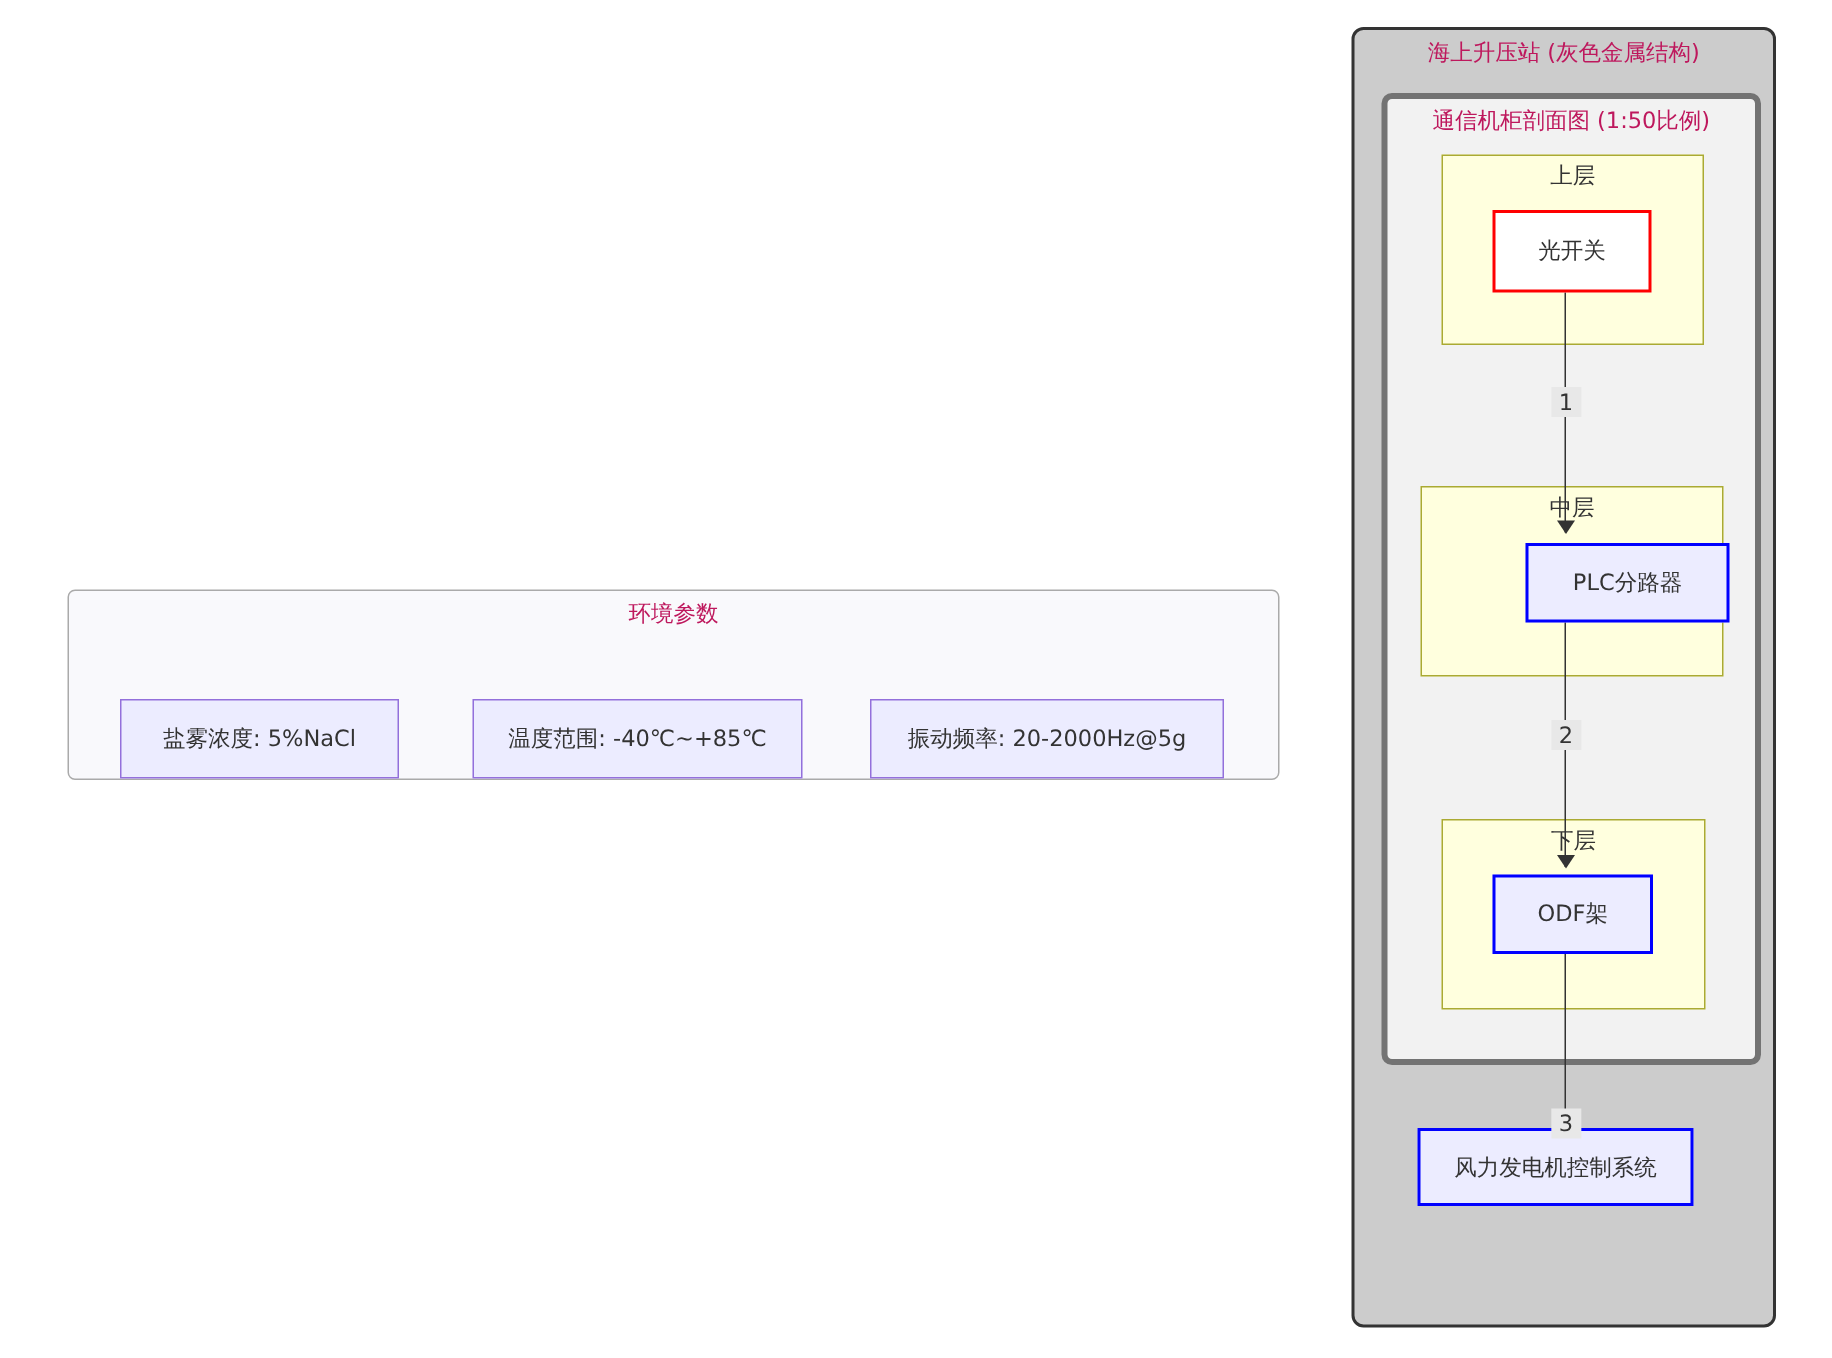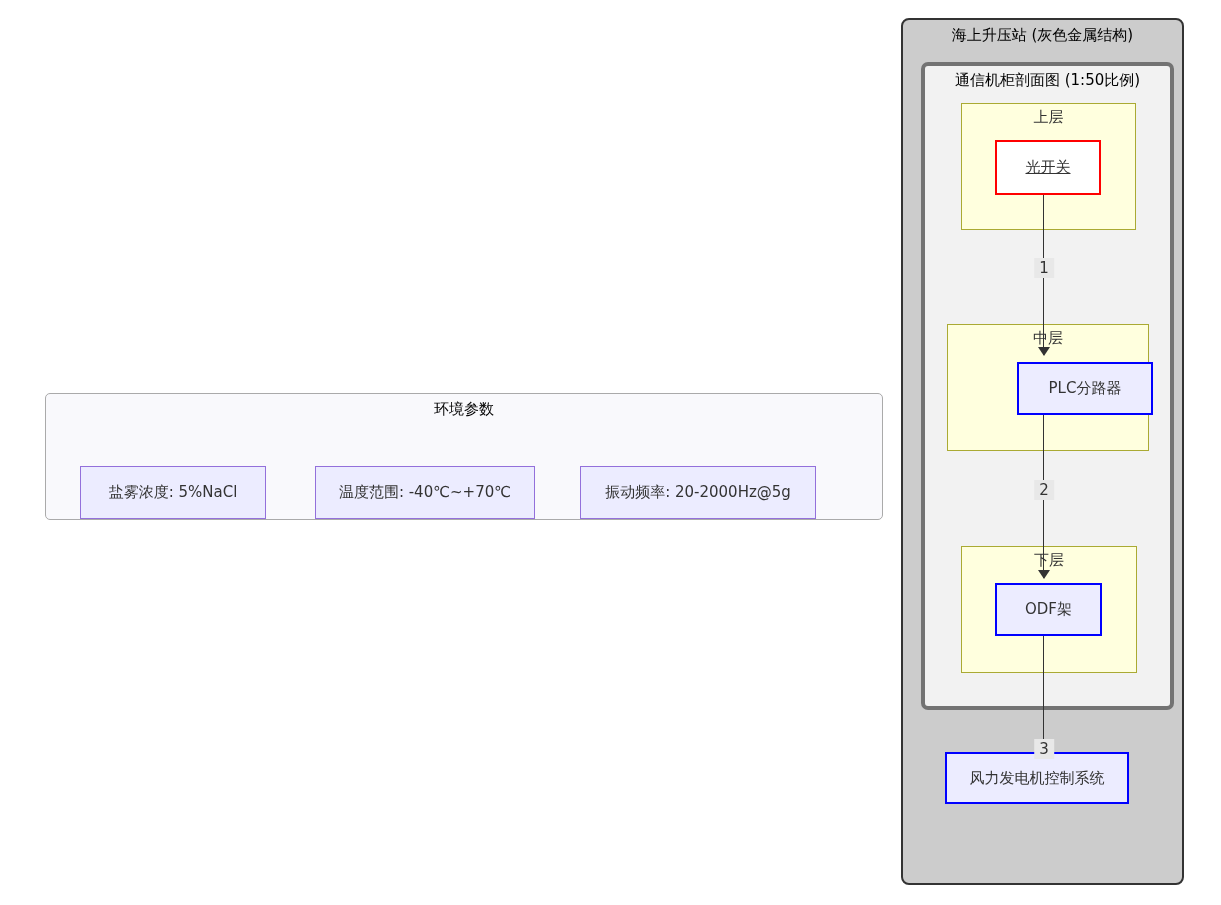--- a/index.html
+++ b/index.html
@@ -17,34 +17,33 @@
     height: 905px;
     background: #ffffff;
     overflow: hidden;
   }
   .group-title {
     position: absolute;
     left: 0;
     right: 0;
     text-align: center;
     font-size: 15px;
-    color: #000000;
+    color: #be185d;
     white-space: nowrap;
   }
   
   .env-group {
     position: absolute;
     left: 45px;
     top: 393px;
     width: 806px;
     height: 125px;
     background: #f9f9fc;
     border: 1px solid #aaaaaa;
     border-radius: 5px;
-    padding-left: 30px;
   }
   .env-node {
     position: absolute;
     top: 36px;
     height: 51px;
     background: #ececff;
     border: 1px solid #9370db;
     display: flex;
     align-items: center;
     justify-content: center;
@@ -132,33 +131,33 @@
   }
 </style>
 </head>
 <body>
 
 <div class="canvas">
 
   <div class="env-group">
     <div class="group-title" style="top:6px;">环境参数</div>
     <div class="env-node" style="left:34px; width:184px;">盐雾浓度: 5%NaCl</div>
-    <div class="env-node" style="left:269px; width:218px;">温度范围: -40℃~+70℃</div>
+    <div class="env-node" style="left:269px; width:218px;">温度范围: -40℃~+85℃</div>
     <div class="env-node" style="left:534px; width:234px;">振动频率: 20-2000Hz@5g</div>
   </div>
 
   <div class="station-group">
     <div class="group-title" style="top:6px;">海上升压站 (灰色金属结构)</div>
 
     <div class="cabinet-group">
       <div class="group-title" style="top:5px;">通信机柜剖面图 (1:50比例)</div>
 
       <div class="layer-box" style="left:36px; top:37px; width:173px; height:125px;">
         <div class="layer-title">上层</div>
-        <div class="device-node node-red" style="left:33px; top:36px; width:106px; height:55px;text-decoration:underline;">光开关</div>
+        <div class="device-node node-red" style="left:33px; top:36px; width:106px; height:55px;">光开关</div>
       </div>
 
       <div class="layer-box" style="left:22px; top:258px; width:200px; height:125px;">
         <div class="layer-title">中层</div>
         <div class="device-node node-blue" style="left:33px; top:37px; width:136px; height:53px;margin-left:36px;">PLC分路器</div>
       </div>
 
       <div class="layer-box" style="left:36px; top:480px; width:174px; height:125px;">
         <div class="layer-title">下层</div>
         <div class="device-node node-blue" style="left:33px; top:36px; width:107px; height:53px;">ODF架</div>

